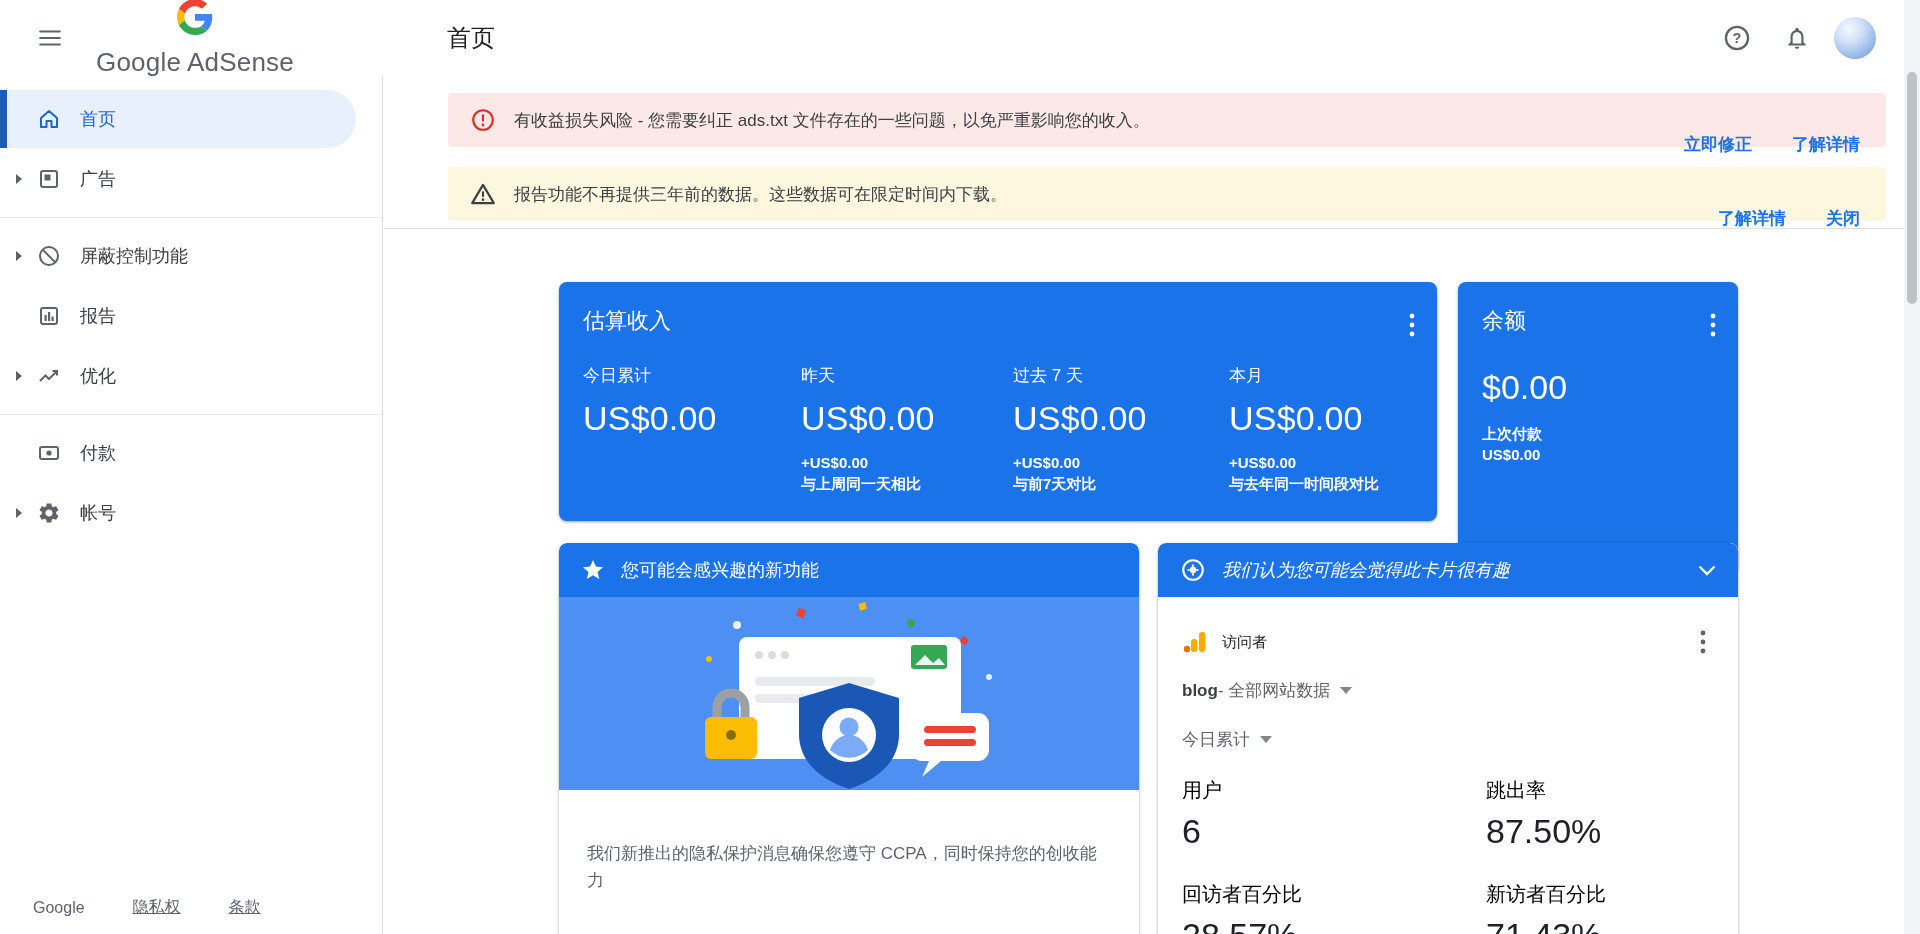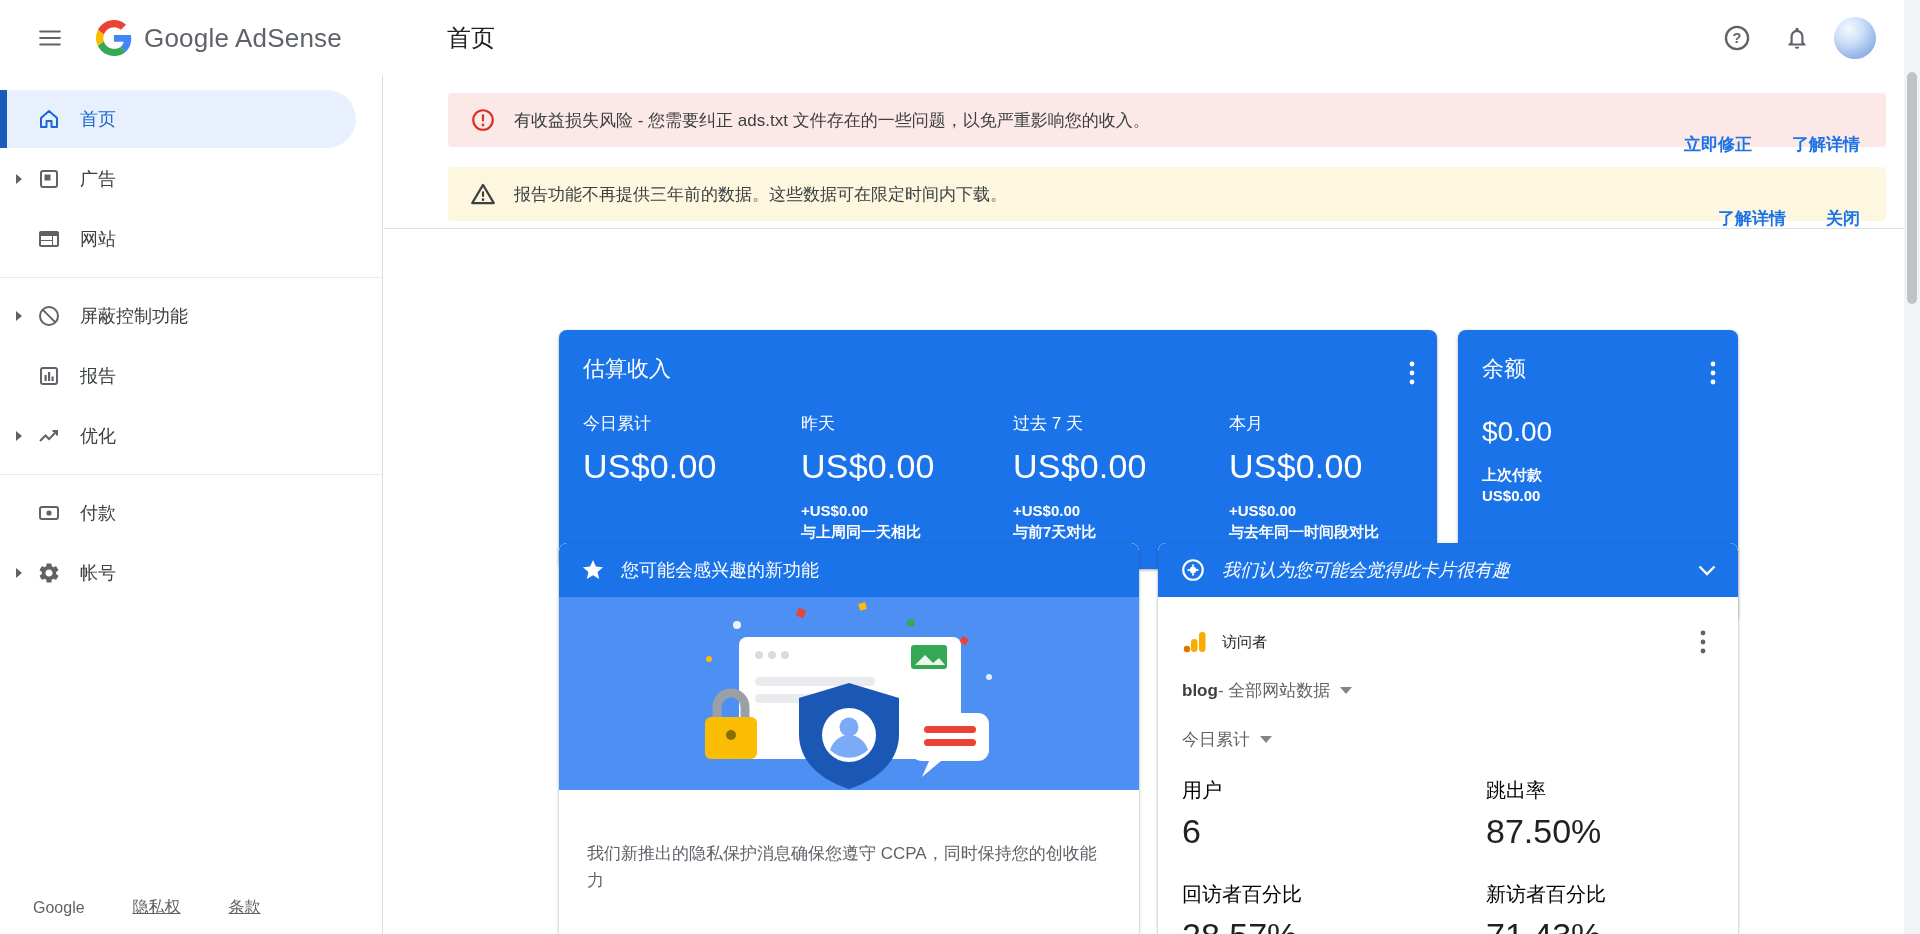--- a/index.html
+++ b/index.html
@@ -4,21 +4,21 @@
 <style>
   * { margin:0; padding:0; box-sizing:border-box; }
   html,body { width:1920px; height:934px; overflow:hidden; background:#fff;
     font-family:"Liberation Sans","DejaVu Sans",sans-serif; color:#202124; }
 
   
   .topbar { position:absolute; top:0; left:0; right:16px; height:76px;
     display:flex; align-items:center; background:#fff; z-index:5; }
   .menu-btn { margin-left:26px; width:48px; height:48px; border:none; background:none;
     display:flex; align-items:center; justify-content:center; cursor:pointer; border-radius:50%; }
-  .logo { display:flex; align-items:center; gap:12px; margin-left:22px; cursor:pointer; }
+  .logo { display:flex; align-items:center; gap:12px; margin-left:22px; cursor:pointer;flex-direction:column; }
   .logo-text { font-size:26px; color:#5f6368; letter-spacing:.2px; }
   .page-title { position:absolute; left:447px; top:50%; transform:translateY(-50%);
     font-size:24px; font-weight:400; color:#202124; }
   .topbar-right { margin-left:auto; display:flex; align-items:center; gap:14px; margin-right:28px; }
   .icon-btn { width:46px; height:46px; border:none; background:none; border-radius:50%;
     display:flex; align-items:center; justify-content:center; cursor:pointer; }
   .avatar { width:42px; height:42px; border-radius:50%; cursor:pointer; border:none;
     background:radial-gradient(circle at 35% 28%, #f4f9ff 0%, #cfe0f7 35%, #9dbdeb 65%, #6f93c9 100%); }
 
   
@@ -42,40 +42,40 @@
   .alert { position:absolute; left:64px; right:18px; height:54px; border-radius:4px;
     display:flex; align-items:center; padding:0 26px 0 22px; font-size:17px; color:#3c4043; }
   .alert-error { top:17px; background:#fce8e6; }
   .alert-warn  { top:91px; background:#fef7e0; }
   .alert-icon { margin-right:18px; display:flex; flex:none; }
   .alert-actions { margin-left:auto; display:flex; gap:40px;margin-top:48px; }
   .alert-link { color:#1a73e8; font-weight:bold; font-size:17px; cursor:pointer; white-space:nowrap; }
   .main-divider { position:absolute; top:152px; left:0; right:0; height:1px; background:#e0e0e0; }
 
   .card-blue { position:absolute; background:#1a73e8; border-radius:8px; color:#fff;
-    box-shadow:0 1px 2px rgba(60,64,67,.3), 0 1px 3px 1px rgba(60,64,67,.15);margin-top:48px; }
+    box-shadow:0 1px 2px rgba(60,64,67,.3), 0 1px 3px 1px rgba(60,64,67,.15); }
   .kebab { border:none; background:none; cursor:pointer; padding:8px; display:flex; }
 
   
   .earnings { left:175px; top:206px; width:878px; height:239px; padding:24px 24px 0 24px; }
   .card-title { font-size:22px; font-weight:500; }
   .earnings .kebab { position:absolute; top:22px; right:14px; }
   .earn-cols { display:flex; margin-top:28px; }
   .earn-col { flex:none; }
   .earn-col:nth-child(1){ width:218px; } .earn-col:nth-child(2){ width:212px; }
   .earn-col:nth-child(3){ width:216px; } .earn-col:nth-child(4){ width:auto; }
   .earn-label { font-size:17px; margin-bottom:12px; }
   .earn-value { font-size:34px; font-weight:500; letter-spacing:.2px; }
   .earn-delta { margin-top:16px; font-size:15px; font-weight:bold; }
   .earn-compare { margin-top:4px; font-size:15px; font-weight:bold; }
 
   
   .balance { left:1074px; top:206px; width:280px; height:292px; padding:24px 24px 0 24px; }
   .balance .kebab { position:absolute; top:22px; right:14px; }
-  .balance-value { margin-top:32px; font-size:28px; font-weight:500; }
+  .balance-value { margin-top:32px; font-size:34px; font-weight:500; }
   .balance-sub { margin-top:16px; font-size:15px; font-weight:bold; line-height:1.4; }
 
   
   .card-white { position:absolute; background:#fff; border-radius:8px;
     box-shadow:0 1px 2px rgba(60,64,67,.3), 0 1px 3px 1px rgba(60,64,67,.15); }
   .promo { left:175px; top:467px; width:580px; height:478px; overflow:hidden; }
   .promo-header { height:54px; background:#1a73e8; border-radius:8px 8px 0 0; color:#fff;
     display:flex; align-items:center; gap:16px; padding:0 22px; font-size:18px; }
   .promo-illo { height:193px; background:#4d8ff2; position:relative; overflow:hidden; }
   .promo-body { padding:28px 28px 0 28px; }
@@ -159,28 +159,20 @@
     </span>
     <span class="nav-icon">
       <svg width="24" height="24" viewBox="0 0 24 24">
           <rect x="4" y="4" width="16" height="16" rx="2" fill="none" stroke="#5f6368" stroke-width="2"></rect>
           <rect x="7.5" y="7.5" width="6" height="6" fill="#5f6368"></rect>
         </svg>
     </span>
     <span class="nav-label">广告</span>
   </div>
 
-  <div class="nav-item">
-    <span class="nav-icon">
-      <svg width="24" height="24" viewBox="0 0 24 24">
-          <path fill="#5f6368" d="M20 4H4c-1.1 0-1.99.9-1.99 2L2 18c0 1.1.9 2 2 2h16c1.1 0 2-.9 2-2V6c0-1.1-.9-2-2-2zm-5 14H4v-4h11v4zm0-5H4V9h11v4zm5 5h-4V9h4v9z"></path>
-        </svg>
-    </span>
-    <span class="nav-label">网站</span>
-  </div>
 
   <div class="nav-divider"></div>
 
   <div class="nav-item">
     <span class="nav-caret">
       <svg width="10" height="12" viewBox="0 0 10 12">
           <path d="M2 1l6 5-6 5z" fill="#5f6368"></path>
         </svg>
     </span>
     <span class="nav-icon">

